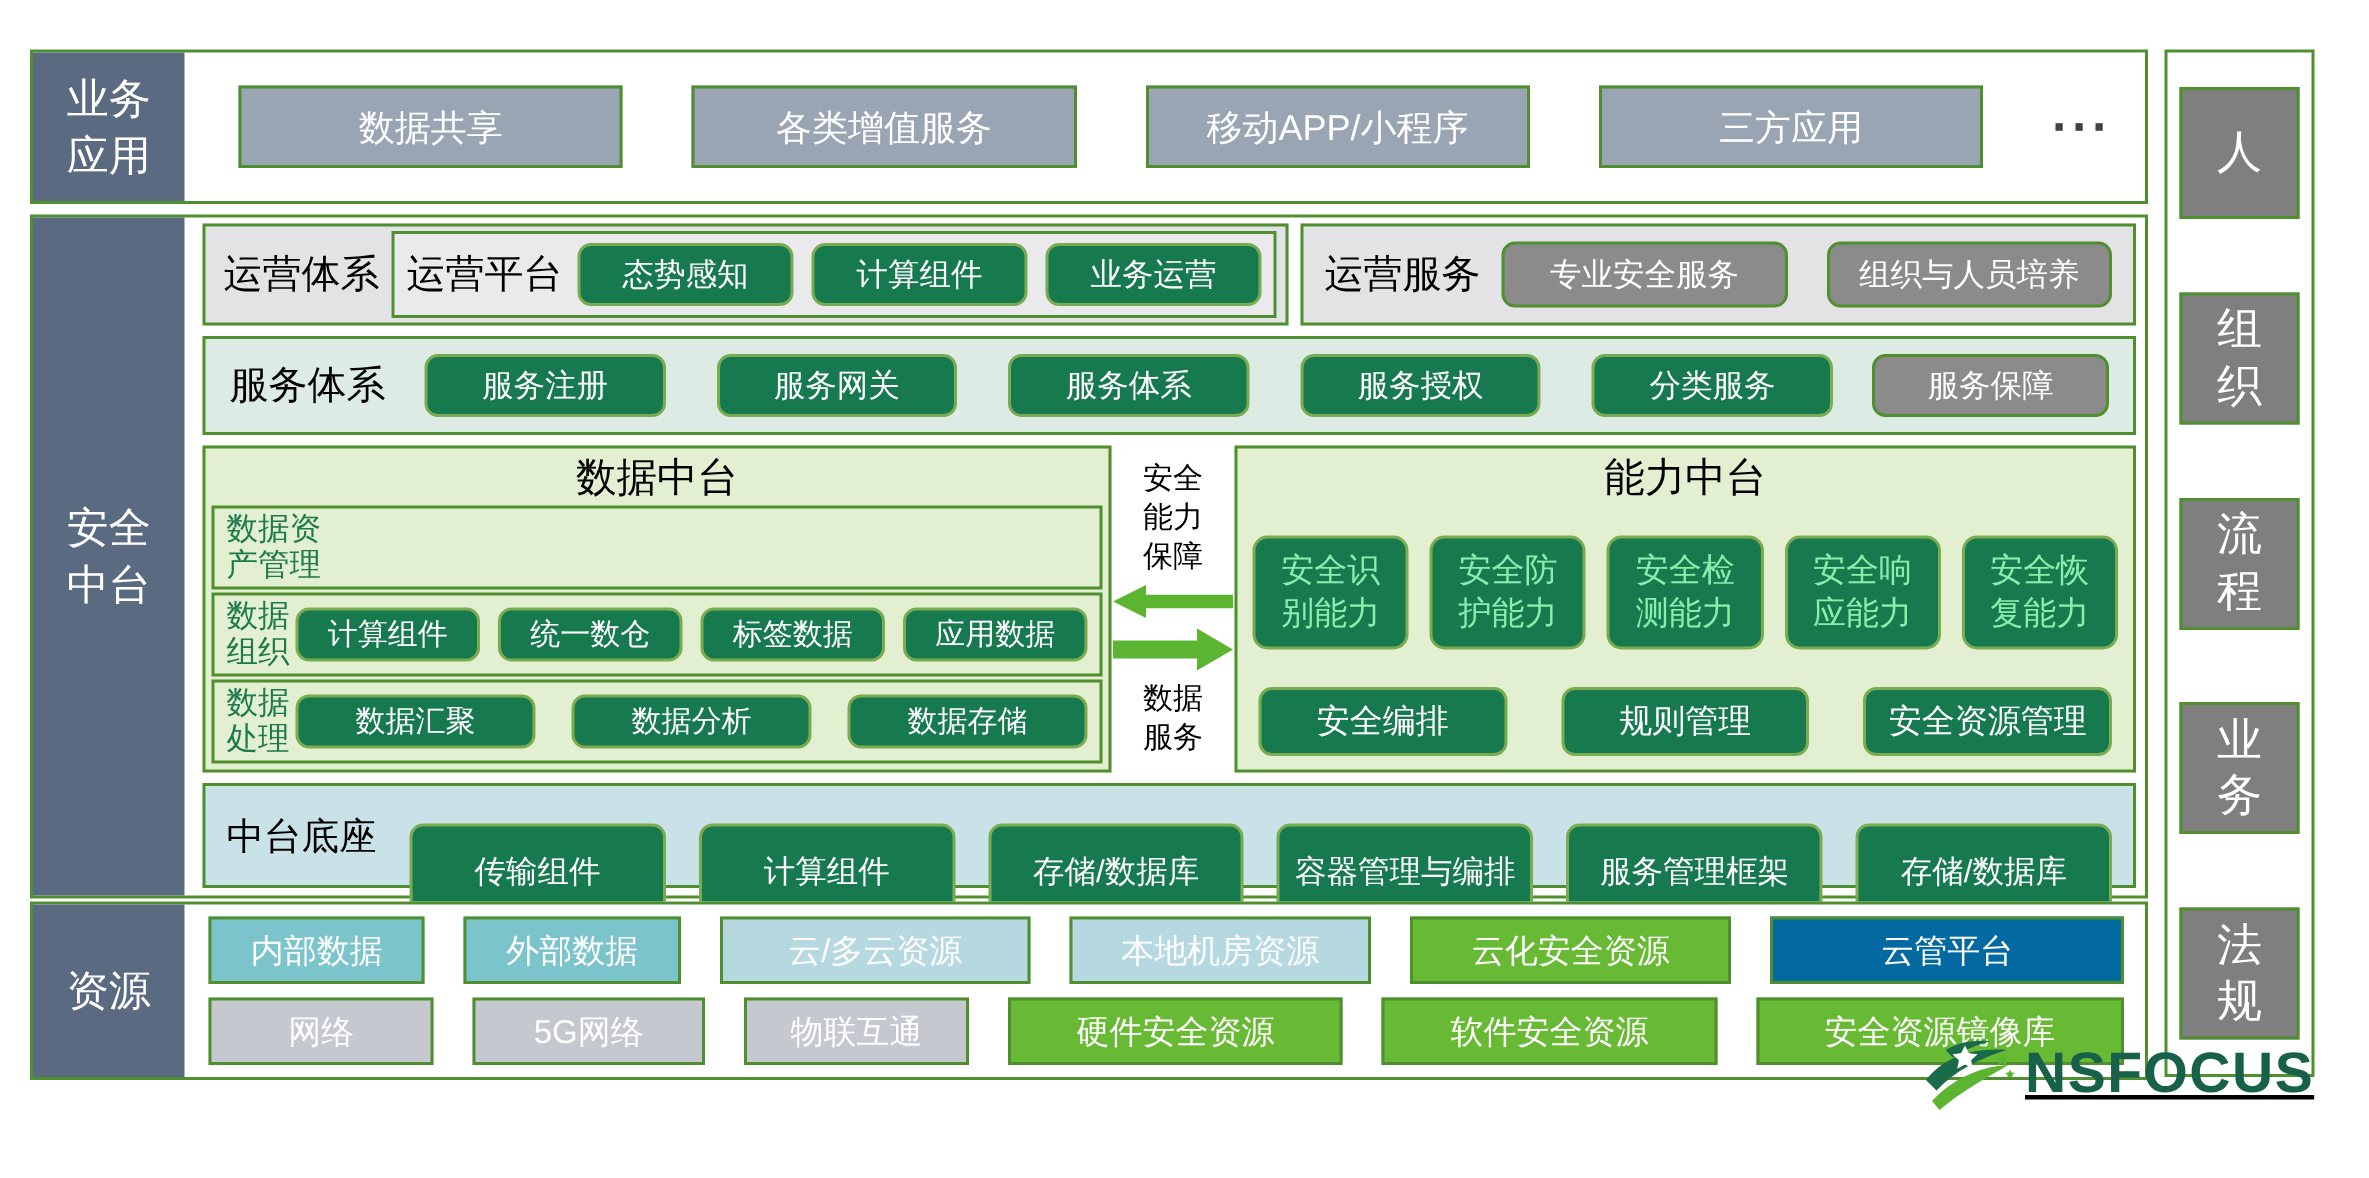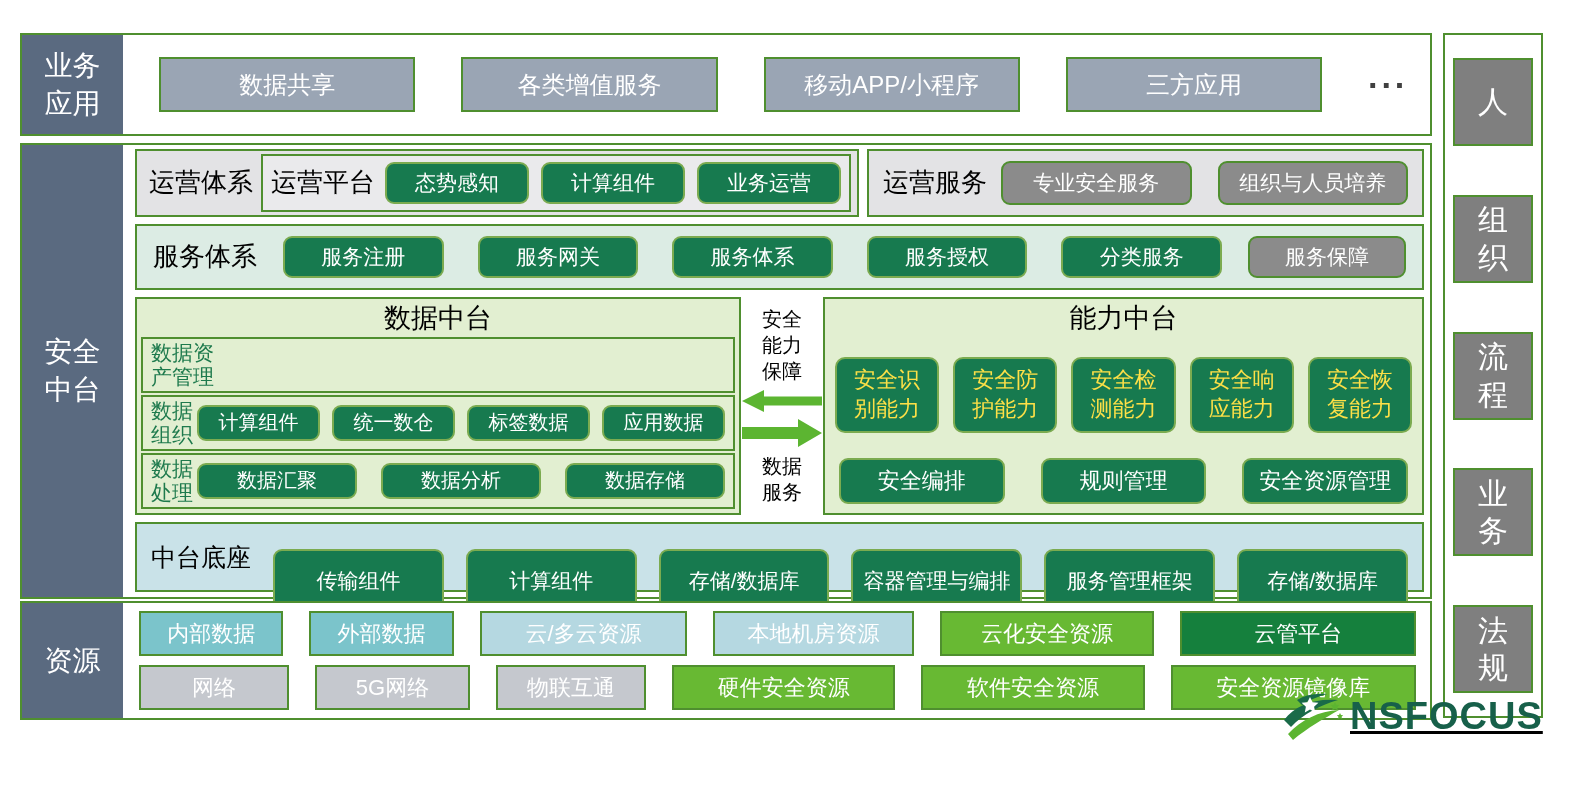--- a/index.html
+++ b/index.html
@@ -55,39 +55,39 @@
   .dp-label-narrow{width:46px;}
   .dp-list{display:flex;align-items:center;gap:12px;flex:1 1 auto;}
   .dp-list .btn{flex:1 1 auto;height:36px;font-size:20px;padding:0 12px;}
 
   .connector{flex:0 0 82px;display:flex;flex-direction:column;align-items:center;justify-content:center;gap:5px;}
   .conn-label{width:44px;text-align:center;font-size:20px;line-height:1.3;word-break:break-all;}
   .arrow-svg{flex:0 0 auto;display:block;}
 
   .cap-panel{flex:1 1 auto;padding:2px 8px 8px;}
   .cap-row1{flex:1 1 auto;display:flex;align-items:center;gap:14px;padding:4px 2px 6px;}
-  .cap-box{flex:1 1 0;height:76px;background:#177a4f;border:2px solid #7bab50;border-radius:10px;color:#fde047;
+  .cap-box{flex:1 1 0;height:76px;background:#177a4f;border:2px solid #7bab50;border-radius:10px;color:#86efac;
     font-size:22px;line-height:1.3;text-align:center;word-break:break-all;display:flex;align-items:center;justify-content:center;
     padding:4px 12px;box-sizing:border-box;}
   .cap-row2{flex:0 0 48px;display:flex;align-items:center;gap:36px;padding:0 6px;}
   .cap-row2 .btn{flex:1 1 0;height:46px;font-size:22px;}
 
   .base-row{height:70px;background:#c9e2e8;border:2px solid #4f8f2f;display:flex;align-items:center;gap:22px;padding:0 14px;box-sizing:border-box;}
   .base-row .row-label{font-size:25px;}
   .base-list{display:flex;align-items:center;gap:22px;flex:1 1 auto;}
   .base-list .btn{flex:1 1 0;height:64px;font-size:21px;margin-top:48px;}
 
   
   .res-content{position:absolute;left:113px;right:10px;top:0;bottom:0;display:flex;flex-direction:column;justify-content:center;gap:9px;padding:0 4px;}
   .res-row{display:flex;gap:26px;height:45px;}
   .res-row > div{flex:1 1 0;border:2px solid #4f8f2f;color:#fff;font-size:22px;display:flex;align-items:center;justify-content:center;white-space:nowrap;box-sizing:border-box;}
   .res-row > .teal{background:#7bc4cb;}
   .res-row > .lightblue{background:#b5d8e1;}
   .res-row > .green{background:#68b933;}
-  .res-row > .orange{background:#15803d;}
+  .res-row > .orange{background:#0369a1;}
   .res-row > .gray{background:#c5c8ce;}
 
   
   #right-column{position:absolute;left:1443px;top:33px;width:100px;height:685px;border:2px solid #4f8f2f;background:#fff;
     box-sizing:border-box;display:flex;flex-direction:column;align-items:center;justify-content:space-between;padding:23px 0;}
   .pillar-box{width:80px;height:88px;background:#7f7f7f;border:2px solid #4f8f2f;color:#fff;font-size:30px;line-height:1.25;
     display:flex;align-items:center;justify-content:center;text-align:center;word-break:break-all;padding:0 23px;box-sizing:border-box;}
 
   
   .logo{position:absolute;left:1282px;top:690px;display:flex;align-items:center;gap:4px;text-decoration:underline;}

